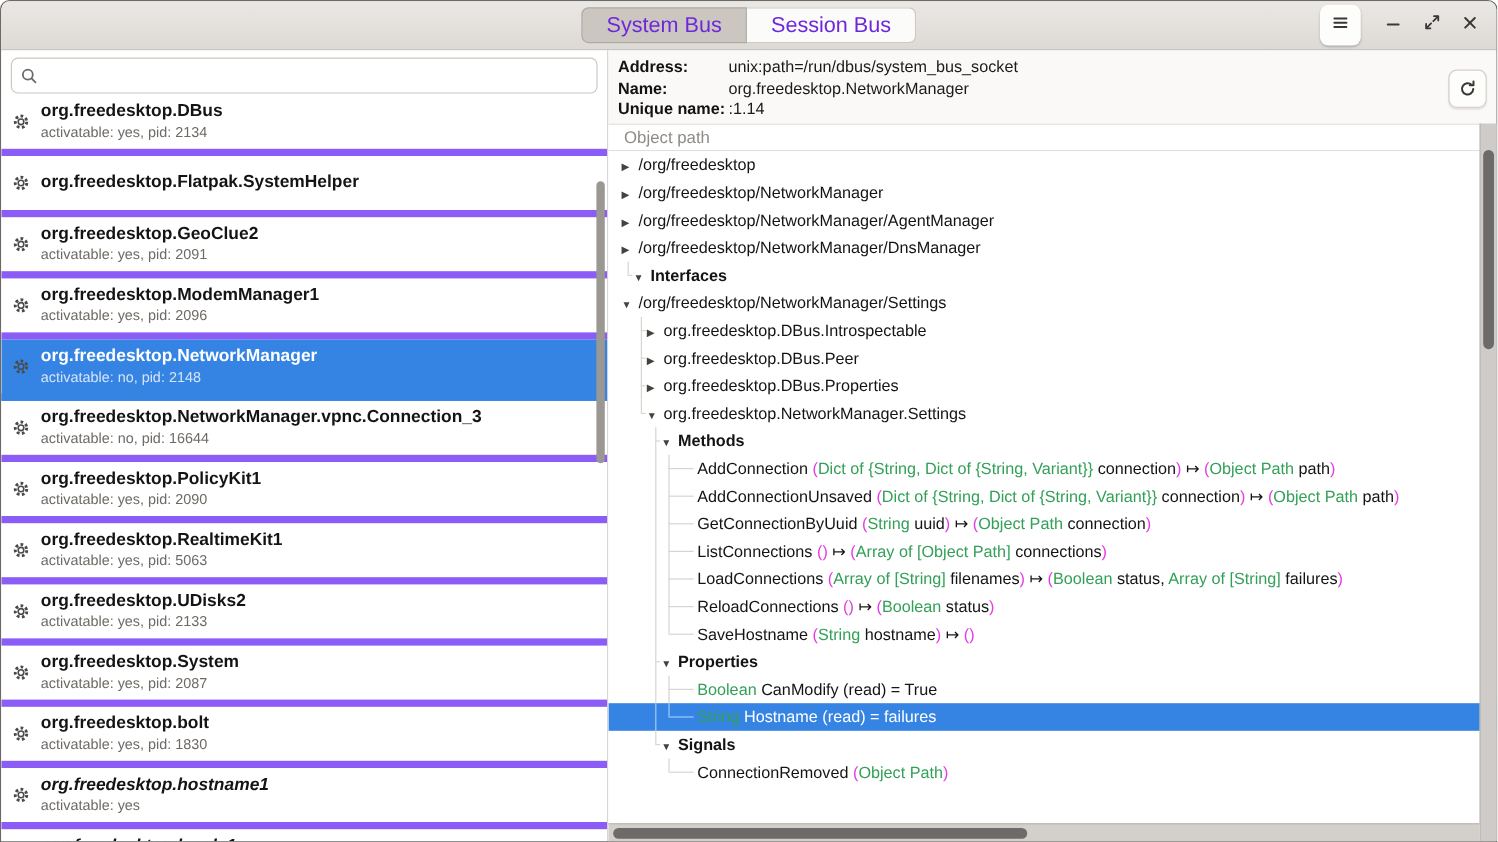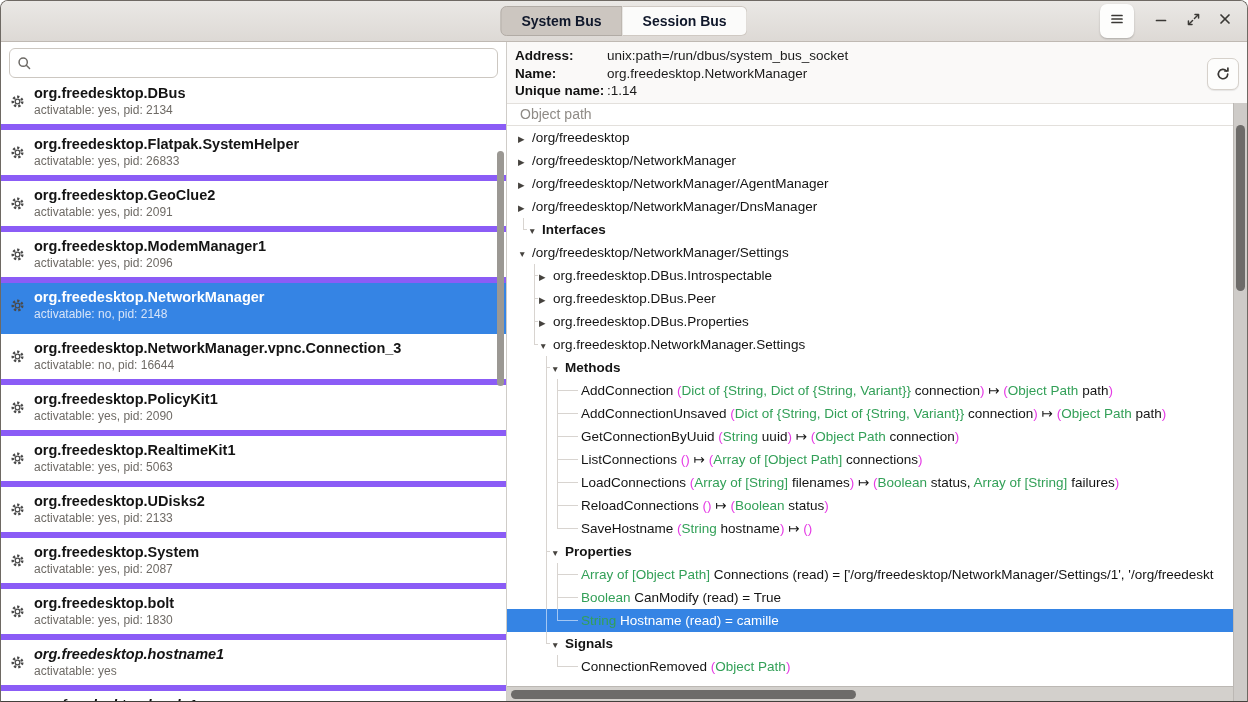--- a/index.html
+++ b/index.html
@@ -3,21 +3,21 @@
 <meta charset="utf-8">
 <style>
   html,body{margin:0;padding:0;background:#fff;}
   body{width:1248px;height:702px;font-family:"Liberation Sans","DejaVu Sans",sans-serif;}
   .window{width:1248px;height:702px;box-sizing:border-box;border:1px solid #6e6963;border-bottom-color:#43403c;
           border-radius:8px 8px 0 0;overflow:hidden;display:flex;flex-direction:column;background:#fff;}
   
   .headerbar{flex:0 0 40px;height:40px;background:linear-gradient(#eae8e5,#ddd9d5);
              border-bottom:1px solid #bfb9b3;position:relative;}
   .tabs{position:absolute;left:50%;top:5px;transform:translateX(-50%);display:flex;}
-  .tab{height:30px;line-height:28px;padding:0 20px;font-size:14px;color:#0f172a;box-sizing:border-box;cursor:default;font-weight:bold;}
+  .tab{height:30px;line-height:28px;padding:0 20px;font-size:18px;color:#6d28d9;box-sizing:border-box;cursor:default;}
   .tab.active{background:#ccc6c0;border:1px solid #b1aba5;border-radius:6px 0 0 6px;}
   .tab.idle{background:#fbfbfa;border:1px solid #cfc9c3;border-left:none;border-radius:0 6px 6px 0;}
   .controls{position:absolute;right:9px;top:0;height:40px;display:flex;align-items:center;gap:6px;}
   .ctl{width:26px;height:26px;display:flex;align-items:center;justify-content:center;border-radius:7px;}
   .ctl.menu{width:34px;height:34px;background:#fdfdfc;box-shadow:0 1px 2px rgba(0,0,0,.22);margin-right:8px;}
   
   .main{flex:1;display:flex;min-height:0;}
   
   .sidebar{flex:0 0 505px;width:505px;border-right:1px solid #cfccc8;background:#fff;position:relative;overflow:hidden;}
   .search{margin:6px 8px 1px 8px;height:30px;border:1px solid #ccc7c1;border-radius:6px;background:#fff;
@@ -137,21 +137,20 @@
           </div>
           <div class="service">
             <span class="gear">
               <svg width="15" height="15" viewBox="0 0 16 16">
                 <circle cx="8" cy="8" r="5.1" fill="none" stroke="#4a4a4a" stroke-width="2.6" stroke-dasharray="2.4 2.2"></circle>
                 <circle cx="8" cy="8" r="2.5" fill="none" stroke="#4a4a4a" stroke-width="1.4"></circle>
               </svg>
             </span>
             <div class="txt">
               <div class="name">org.freedesktop.Flatpak.SystemHelper</div>
-              <div class="det">activatable: yes, pid: 26833</div>
             </div>
           </div>
           <div class="service">
             <span class="gear">
               <svg width="15" height="15" viewBox="0 0 16 16">
                 <circle cx="8" cy="8" r="5.1" fill="none" stroke="#4a4a4a" stroke-width="2.6" stroke-dasharray="2.4 2.2"></circle>
                 <circle cx="8" cy="8" r="2.5" fill="none" stroke="#4a4a4a" stroke-width="1.4"></circle>
               </svg>
             </span>
             <div class="txt">
@@ -331,23 +330,22 @@
           <div class="trow" style="padding-left: 32px;"><span class="vline half" style="left: 27px;"></span><span class="hstub" style="left: 27px; width: 4px;"></span><span class="arrow">▼</span><span>org.freedesktop.NetworkManager.Settings</span></div>
           <div class="trow b" style="padding-left: 44px;"><span class="vline" style="left: 39px;"></span><span class="hstub" style="left: 39px; width: 4px;"></span><span class="arrow">▼</span><span>Methods</span></div>
           <div class="trow" style="padding-left: 74px;"><span class="vline" style="left: 39px;"></span><span class="vline" style="left: 50px;"></span><span class="hstub" style="left: 50px; width: 21px;"></span><span>AddConnection </span><span class="m" style="color: rgb(229, 60, 229);">(</span><span class="g" style="color: rgb(51, 160, 88);">Dict of {String, Dict of {String, Variant}}</span><span> connection</span><span class="m" style="color: rgb(229, 60, 229);">)</span><span> ↦ </span><span class="m" style="color: rgb(229, 60, 229);">(</span><span class="g" style="color: rgb(51, 160, 88);">Object Path</span><span> path</span><span class="m" style="color: rgb(229, 60, 229);">)</span></div>
           <div class="trow" style="padding-left: 74px;"><span class="vline" style="left: 39px;"></span><span class="vline" style="left: 50px;"></span><span class="hstub" style="left: 50px; width: 21px;"></span><span>AddConnectionUnsaved </span><span class="m" style="color: rgb(229, 60, 229);">(</span><span class="g" style="color: rgb(51, 160, 88);">Dict of {String, Dict of {String, Variant}}</span><span> connection</span><span class="m" style="color: rgb(229, 60, 229);">)</span><span> ↦ </span><span class="m" style="color: rgb(229, 60, 229);">(</span><span class="g" style="color: rgb(51, 160, 88);">Object Path</span><span> path</span><span class="m" style="color: rgb(229, 60, 229);">)</span></div>
           <div class="trow" style="padding-left: 74px;"><span class="vline" style="left: 39px;"></span><span class="vline" style="left: 50px;"></span><span class="hstub" style="left: 50px; width: 21px;"></span><span>GetConnectionByUuid </span><span class="m" style="color: rgb(229, 60, 229);">(</span><span class="g" style="color: rgb(51, 160, 88);">String</span><span> uuid</span><span class="m" style="color: rgb(229, 60, 229);">)</span><span> ↦ </span><span class="m" style="color: rgb(229, 60, 229);">(</span><span class="g" style="color: rgb(51, 160, 88);">Object Path</span><span> connection</span><span class="m" style="color: rgb(229, 60, 229);">)</span></div>
           <div class="trow" style="padding-left: 74px;"><span class="vline" style="left: 39px;"></span><span class="vline" style="left: 50px;"></span><span class="hstub" style="left: 50px; width: 21px;"></span><span>ListConnections </span><span class="m" style="color: rgb(229, 60, 229);">(</span><span class="m" style="color: rgb(229, 60, 229);">)</span><span> ↦ </span><span class="m" style="color: rgb(229, 60, 229);">(</span><span class="g" style="color: rgb(51, 160, 88);">Array of [Object Path]</span><span> connections</span><span class="m" style="color: rgb(229, 60, 229);">)</span></div>
           <div class="trow" style="padding-left: 74px;"><span class="vline" style="left: 39px;"></span><span class="vline" style="left: 50px;"></span><span class="hstub" style="left: 50px; width: 21px;"></span><span>LoadConnections </span><span class="m" style="color: rgb(229, 60, 229);">(</span><span class="g" style="color: rgb(51, 160, 88);">Array of [String]</span><span> filenames</span><span class="m" style="color: rgb(229, 60, 229);">)</span><span> ↦ </span><span class="m" style="color: rgb(229, 60, 229);">(</span><span class="g" style="color: rgb(51, 160, 88);">Boolean</span><span> status, </span><span class="g" style="color: rgb(51, 160, 88);">Array of [String]</span><span> failures</span><span class="m" style="color: rgb(229, 60, 229);">)</span></div>
           <div class="trow" style="padding-left: 74px;"><span class="vline" style="left: 39px;"></span><span class="vline" style="left: 50px;"></span><span class="hstub" style="left: 50px; width: 21px;"></span><span>ReloadConnections </span><span class="m" style="color: rgb(229, 60, 229);">(</span><span class="m" style="color: rgb(229, 60, 229);">)</span><span> ↦ </span><span class="m" style="color: rgb(229, 60, 229);">(</span><span class="g" style="color: rgb(51, 160, 88);">Boolean</span><span> status</span><span class="m" style="color: rgb(229, 60, 229);">)</span></div>
           <div class="trow" style="padding-left: 74px;"><span class="vline" style="left: 39px;"></span><span class="vline half" style="left: 50px;"></span><span class="hstub" style="left: 50px; width: 21px;"></span><span>SaveHostname </span><span class="m" style="color: rgb(229, 60, 229);">(</span><span class="g" style="color: rgb(51, 160, 88);">String</span><span> hostname</span><span class="m" style="color: rgb(229, 60, 229);">)</span><span> ↦ </span><span class="m" style="color: rgb(229, 60, 229);">(</span><span class="m" style="color: rgb(229, 60, 229);">)</span></div>
           <div class="trow b" style="padding-left: 44px;"><span class="vline" style="left: 39px;"></span><span class="hstub" style="left: 39px; width: 4px;"></span><span class="arrow">▼</span><span>Properties</span></div>
-          <div class="trow" style="padding-left: 74px;"><span class="vline" style="left: 39px;"></span><span class="vline" style="left: 50px;"></span><span class="hstub" style="left: 50px; width: 21px;"></span><span class="g" style="color: rgb(51, 160, 88);">Array of [Object Path]</span><span> Connections (read) = ['/org/freedesktop/NetworkManager/Settings/1', '/org/freedeskt</span></div>
           <div class="trow" style="padding-left: 74px;"><span class="vline" style="left: 39px;"></span><span class="vline" style="left: 50px;"></span><span class="hstub" style="left: 50px; width: 21px;"></span><span class="g" style="color: rgb(51, 160, 88);">Boolean</span><span> CanModify (read) = True</span></div>
-          <div class="trow sel" style="padding-left: 74px;"><span class="vline" style="left: 39px;"></span><span class="vline half" style="left: 50px;"></span><span class="hstub" style="left: 50px; width: 21px;"></span><span class="g" style="color: rgb(51, 160, 88);">String</span><span> Hostname (read) = camille</span></div>
+          <div class="trow sel" style="padding-left: 74px;"><span class="vline" style="left: 39px;"></span><span class="vline half" style="left: 50px;"></span><span class="hstub" style="left: 50px; width: 21px;"></span><span class="g" style="color: rgb(51, 160, 88);">String</span><span> Hostname (read) = failures</span></div>
           <div class="trow b" style="padding-left: 44px;"><span class="vline half" style="left: 39px;"></span><span class="hstub" style="left: 39px; width: 4px;"></span><span class="arrow">▼</span><span>Signals</span></div>
           <div class="trow" style="padding-left: 74px;"><span class="vline half" style="left: 50px;"></span><span class="hstub" style="left: 50px; width: 21px;"></span><span>ConnectionRemoved </span><span class="m" style="color: rgb(229, 60, 229);">(</span><span class="g" style="color: rgb(51, 160, 88);">Object Path</span><span class="m" style="color: rgb(229, 60, 229);">)</span></div>
         </div>
       <div class="v-scroll">
         <div class="v-thumb"></div>
       </div>
       <div class="h-scroll">
         <div class="h-thumb"></div>
       </div>
     </div>

